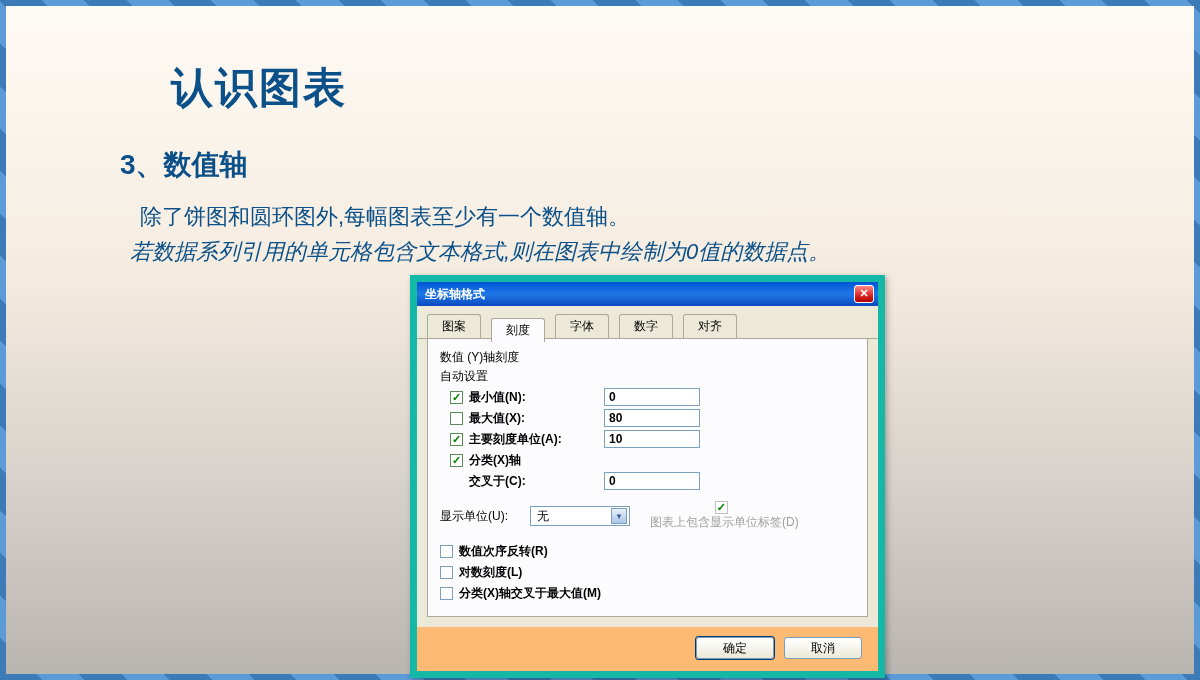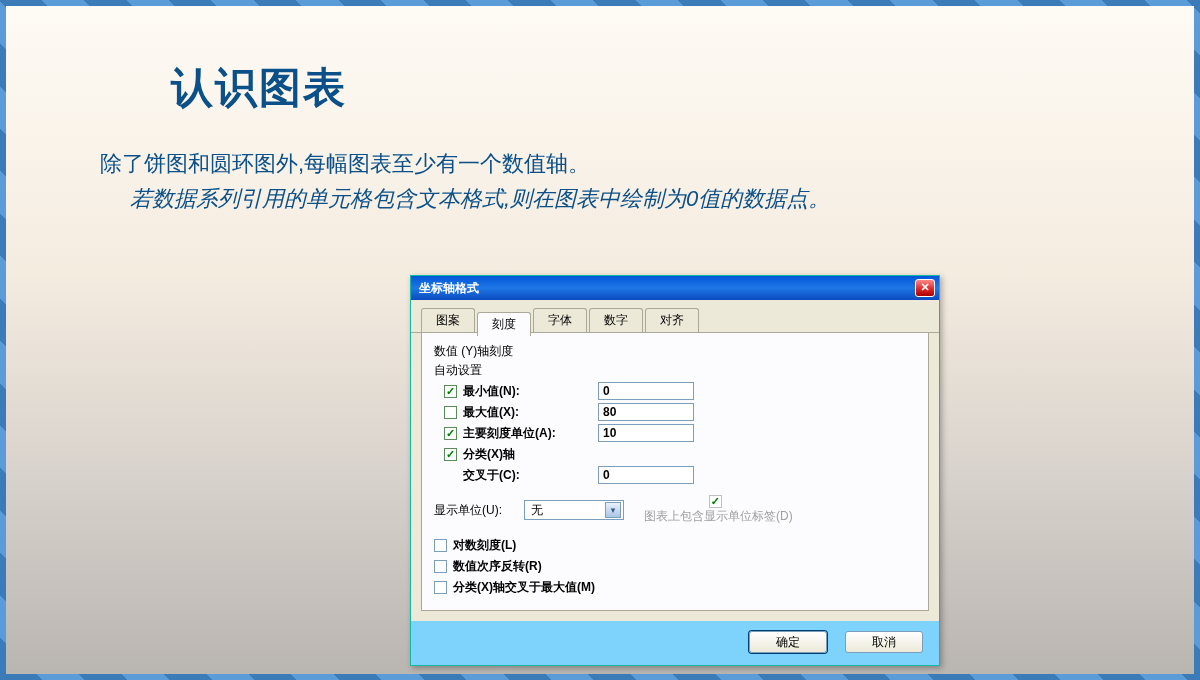--- a/index.html
+++ b/index.html
@@ -40,28 +40,29 @@
     font-size: 28px;
     font-weight: bold;
     color: #0b5088;
     margin-bottom: 15px;
     margin-left: 20px;
   }
   .body-text {
     font-size: 22px;
     color: #0b5088;
     line-height: 1.6;
+    margin-left: 40px;
   }
   .dialog {
     position: absolute;
     left: 410px;
     top: 275px;
-    width: 530px;
+    width: 475px;
     background: #ece9d8;
-    border: 1px solid #14b8a6;
+    border: 7px solid #14b8a6;
     box-shadow: 2px 2px 6px rgba(0,0,0,0.3);
     font-family: "SimSun", "Tahoma", sans-serif;
     font-size: 12px;
   }
   .titlebar {
     background: linear-gradient(180deg, #0056d6 0%, #1f77e6 50%, #0a4bbf 100%);
     color: white;
     height: 24px;
     display: flex;
     align-items: center;
@@ -77,21 +78,21 @@
     border-radius: 3px;
     color: white;
     text-align: center;
     line-height: 14px;
     font-size: 11px;
     font-weight: bold;
     cursor: pointer;
   }
   .tabs {
     display: flex;
-    gap: 2px;
+    gap: 10px;
     padding: 8px 10px 0 10px;
     position: relative;
     border-bottom: 1px solid #aca899;
   }
   .tab {
     padding: 3px 14px;
     background: #ece9d8;
     border: 1px solid #aca899;
     border-bottom: none;
     border-radius: 3px 3px 0 0;
@@ -185,23 +186,23 @@
     margin-left: 20px;
     color: #a0a0a0;
     flex-direction: column;
   }
   .disabled-chk-row .chk { border-color: #c0c0c0; margin-left: 0; }
   .lower-checks { margin-top: 6px; }
   .lower-checks .row { margin: 1px 0; }
   .btn-row {
     display: flex;
     justify-content: flex-end;
-    gap: 18px;
+    gap: 10px;
     padding: 10px 16px 12px 0;
-    background: #7dd3fc;
+    background: #fdba74;
   }
   .btn {
     width: 78px;
     height: 22px;
     background: linear-gradient(180deg, #fff 0%, #ece9d8 100%);
     border: 1px solid #7b9ebd;
     border-radius: 3px;
     text-align: center;
     line-height: 20px;
     cursor: pointer;
@@ -209,20 +210,21 @@
   }
   .btn.default { box-shadow: 0 0 0 1px #003c74; }
 </style>
 </head>
 <body>
 
 <div class="border-frame"></div>
 
 <div class="slide">
   <div class="title">认识图表</div>
+  <div class="section-heading">3、数值轴</div>
   <div class="body-text">除了饼图和圆环图外,每幅图表至少有一个数值轴。</div>
   <div class="body-text" style="margin-left:30px;font-style:italic;">若数据系列引用的单元格包含文本格式,则在图表中绘制为0值的数据点。</div>
 </div>
 
 <div class="dialog">
   <div class="titlebar">
     <span class="ttl">坐标轴格式</span>
     <span class="close-btn">✕</span>
   </div>
 
@@ -270,25 +272,25 @@
       </span>
       <span class="disabled-chk-row">
         <span class="chk checked" style="border-color:#c0c0c0;"></span>
         <span>图表上包含显示单位标签(D)</span>
       </span>
     </div>
 
     <div class="lower-checks">
       <div class="row">
         <span class="chk plain"></span>
-        <span>对数刻度(L)</span>
+        <span>数值次序反转(R)</span>
       </div>
       <div class="row">
         <span class="chk plain"></span>
-        <span>数值次序反转(R)</span>
+        <span>对数刻度(L)</span>
       </div>
       <div class="row">
         <span class="chk plain"></span>
         <span>分类(X)轴交叉于最大值(M)</span>
       </div>
     </div>
   </div>
 
   <div class="btn-row">
     <span class="btn default">确定</span>

